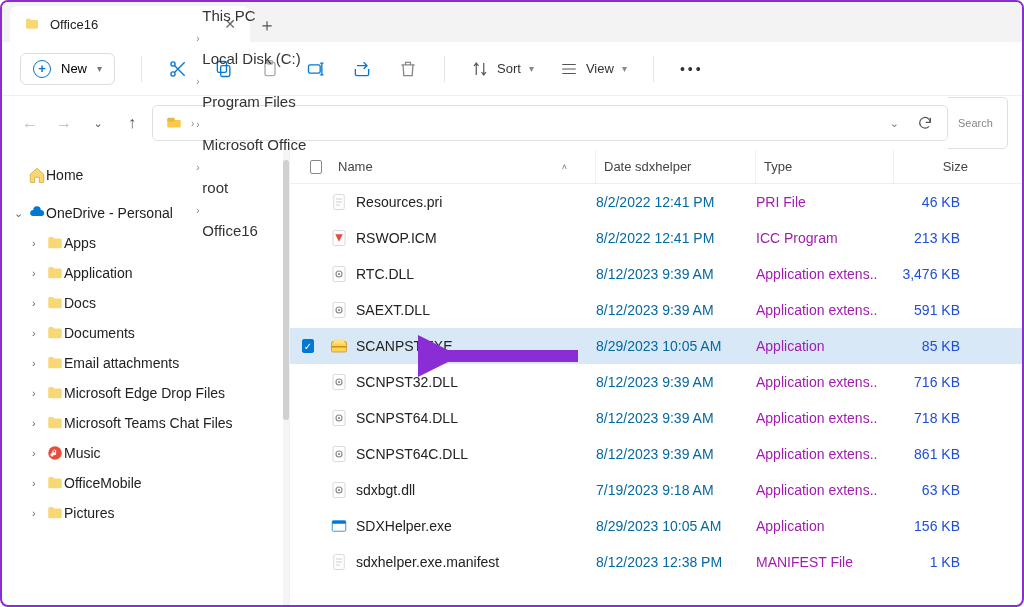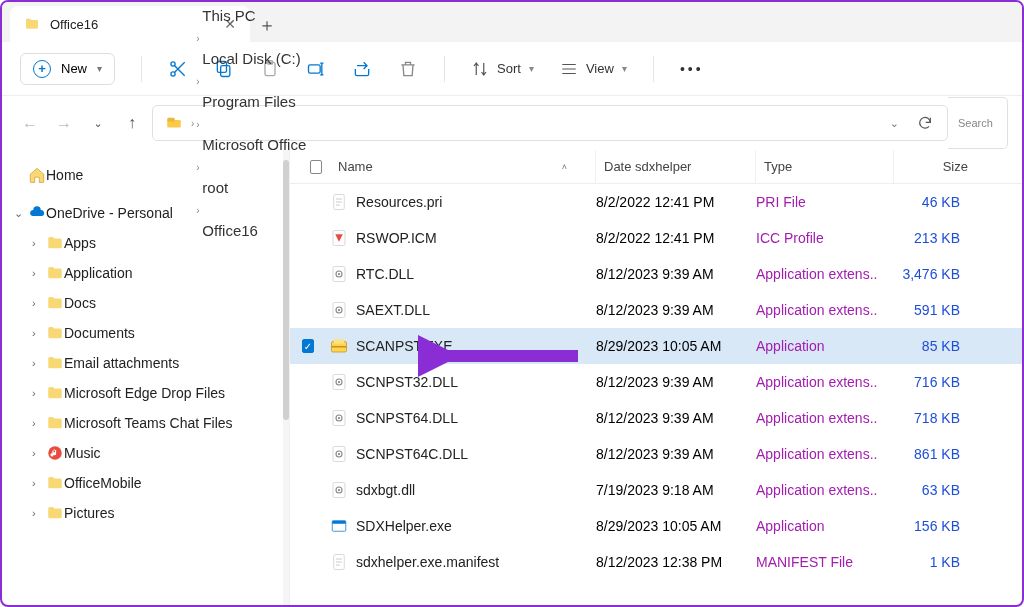--- a/index.html
+++ b/index.html
@@ -59,21 +59,21 @@
 .sortup { font-size: 9px; color: #777; margin-left: auto; margin-right: 20px; }
 .chkbox { width: 14px; height: 14px; border: 1.5px solid #888; border-radius: 2px; display: flex; align-items: center; justify-content: center; }
 .chkbox.on { background: #0078d4; border-color: #0078d4; color: #fff; font-size: 10px; }
 
 .rows { flex: 1; overflow-y: auto; }
 .row { display: flex; align-items: center; height: 36px; font-size: 14px; color: #222; padding-left: 4px; cursor: pointer; }
 .row.sel { background: #d9e8f7; }
 .row .r { padding: 0 8px; overflow: hidden; text-overflow: ellipsis; white-space: nowrap; }
 .r.chk { width: 28px; display: flex; justify-content: center; }
 .r.name { flex: 0 0 266px; display: flex; align-items: center; gap: 8px; }
-.r.date { flex: 0 0 160px; color: #000000; }
+.r.date { flex: 0 0 160px; color: #0369a1; }
 .r.type { flex: 0 0 138px; color: #a21caf; }
 .r.size { flex: 0 0 82px; text-align: right; color: #1d4ed8; }
 .fico { width: 18px; height: 18px; display: flex; align-items: center; justify-content: center; }
 
 
 .arrow { position: absolute; pointer-events: none; z-index: 50; }
 
 
 .folder-svg { fill: #f8d775; }
 
@@ -347,21 +347,21 @@
             <div class="r name">
               <span class="fico">
                 <svg width="18" height="18" viewBox="0 0 24 24">
                   <rect x="4" y="2" width="16" height="20" rx="2" fill="#fff" stroke="#ccc"></rect>
                   <path d="M7 7l5 10 5-10z" fill="#e74c3c"></path>
                 </svg>
               </span>
               <span>RSWOP.ICM</span>
             </div>
             <div class="r date">8/2/2022 12:41 PM</div>
-            <div class="r type">ICC Profile</div>
+            <div class="r type">ICC Program</div>
             <div class="r size">213 KB</div>
           </div>
           <div class="row">
             <div class="r chk"></div>
             <div class="r name">
               <span class="fico">
                 <svg width="18" height="18" viewBox="0 0 24 24">
                   <rect x="4" y="2" width="16" height="20" rx="2" fill="#fff" stroke="#ccc"></rect>
                   <circle cx="12" cy="12" r="4" fill="none" stroke="#888" stroke-width="1.5"></circle>
                   <circle cx="12" cy="12" r="1.5" fill="#888"></circle>

